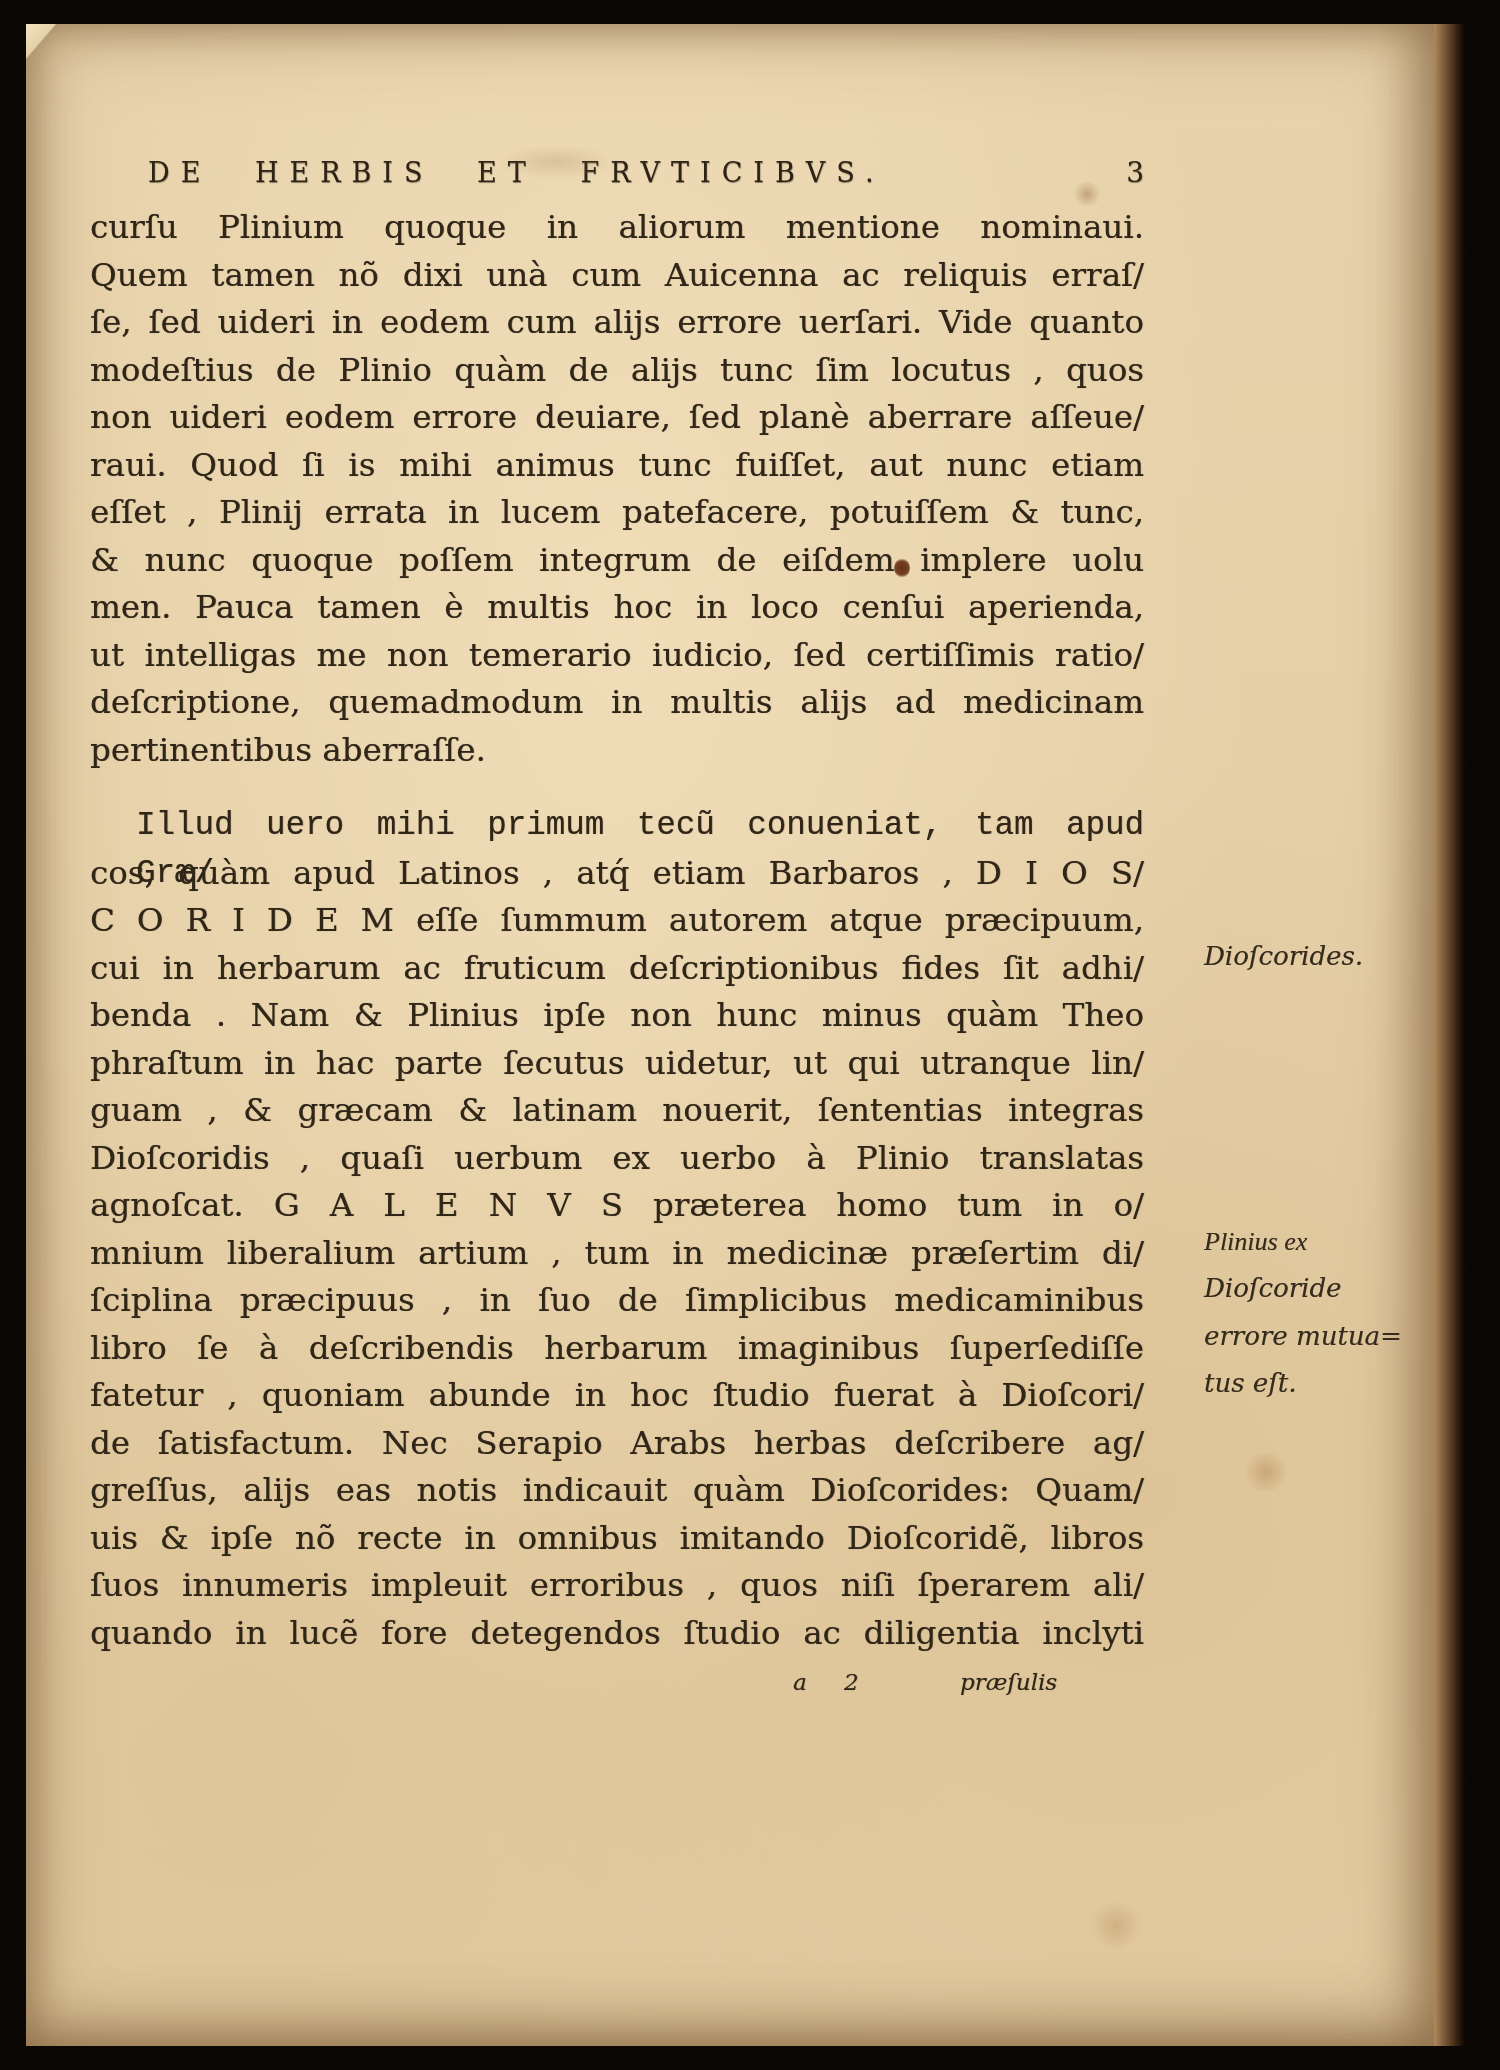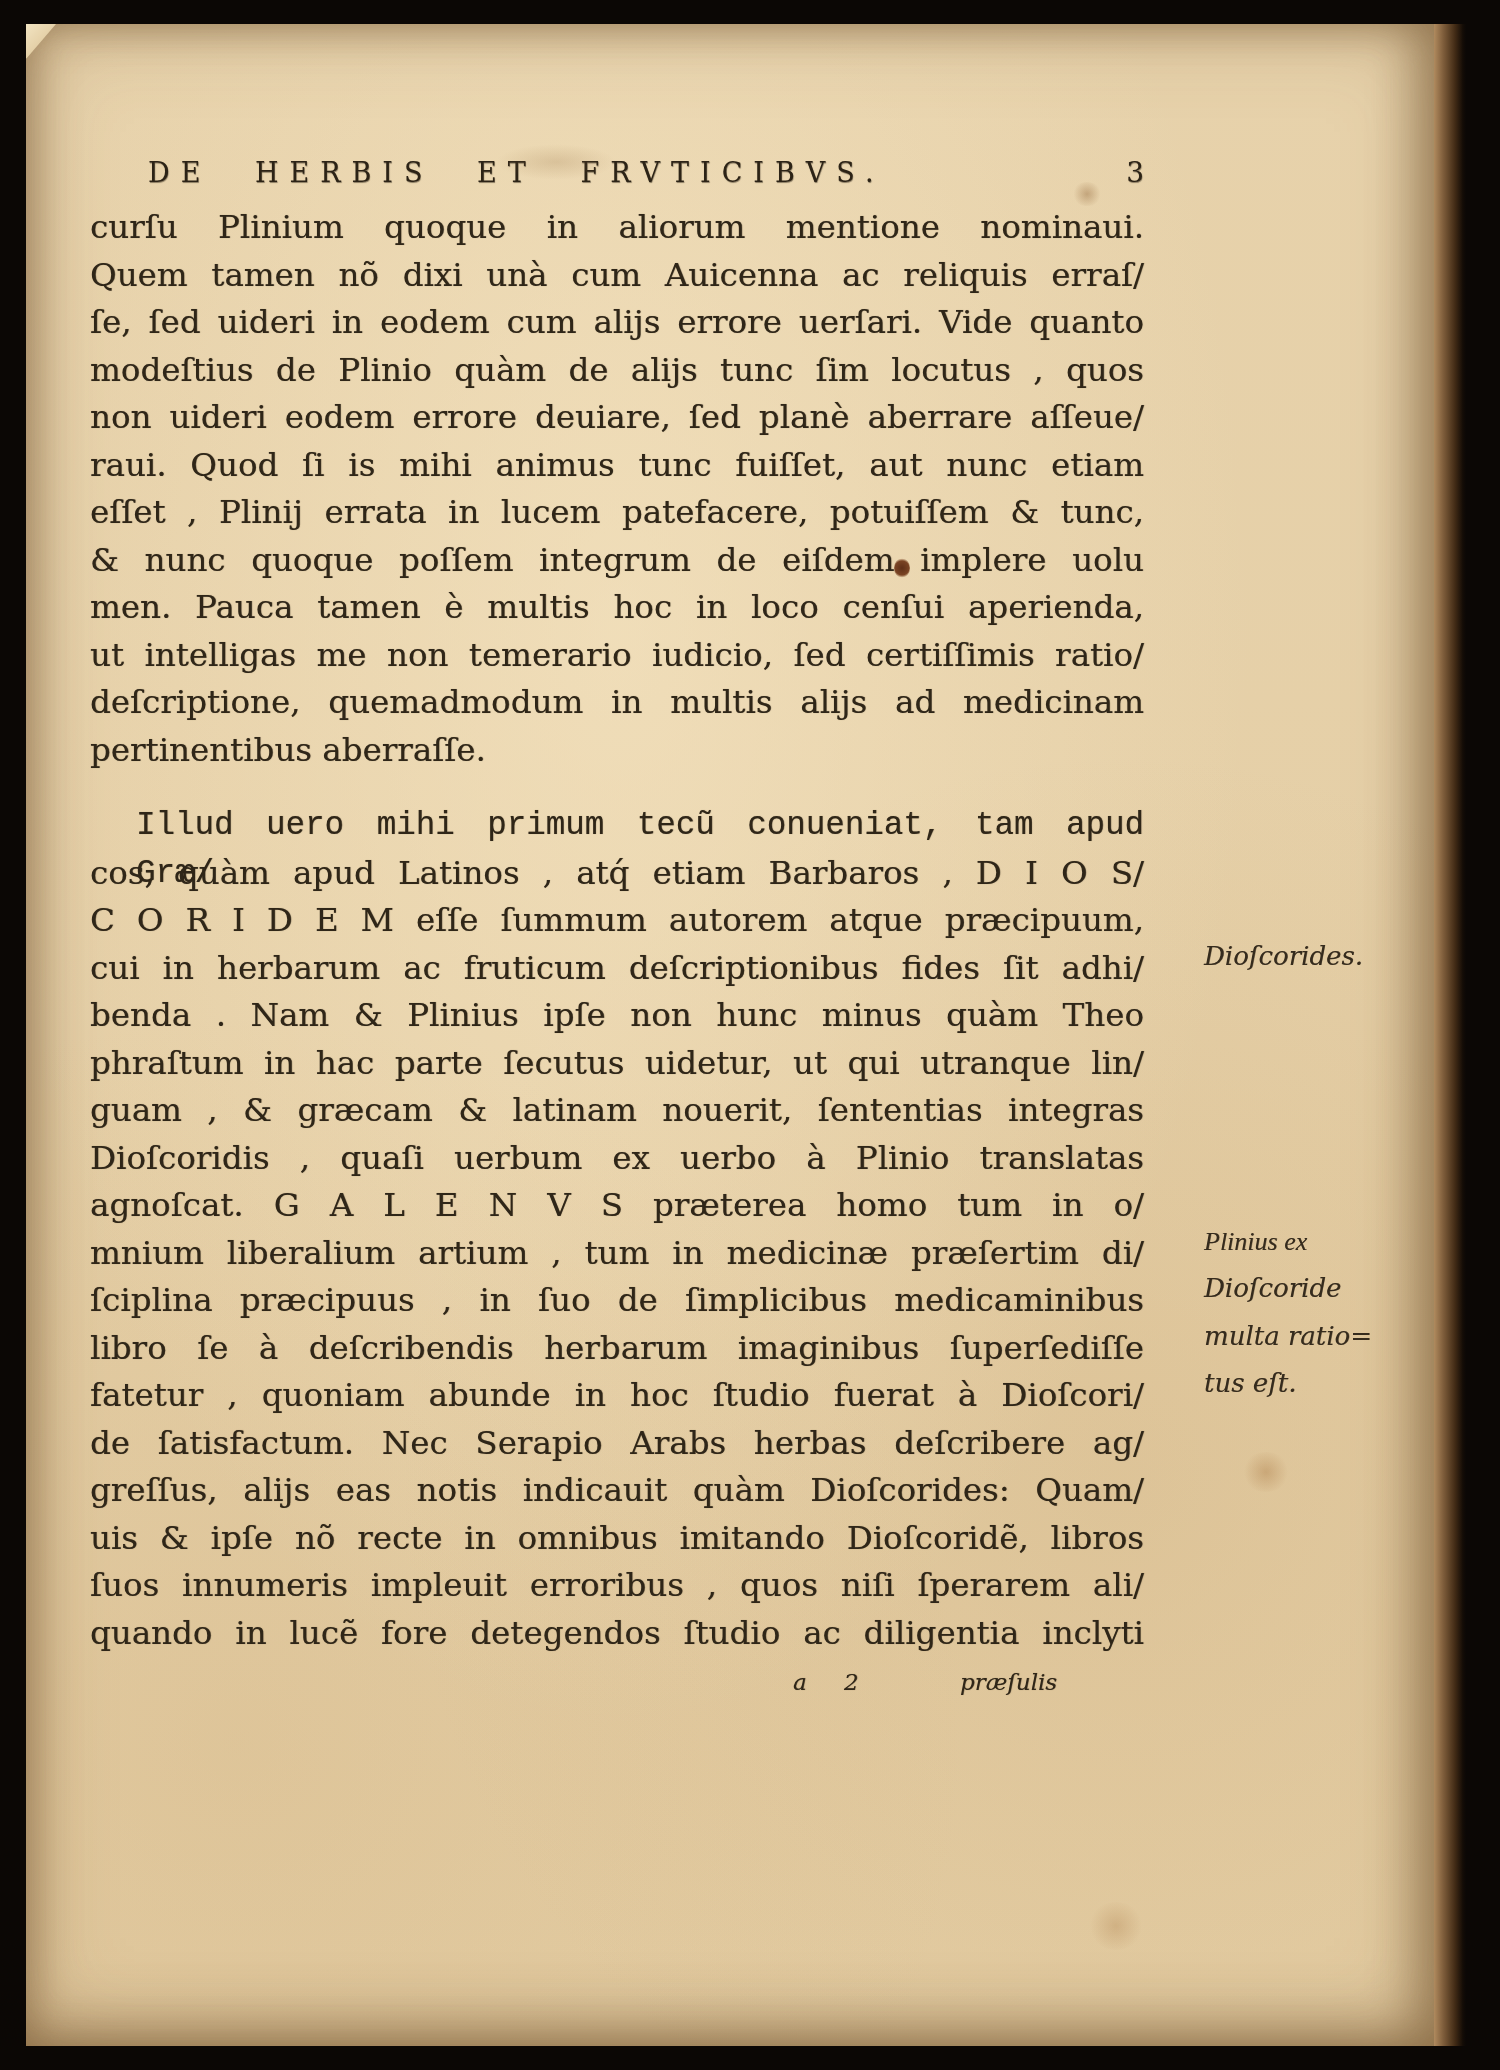--- a/index.html
+++ b/index.html
@@ -171,21 +171,21 @@
           <div class="line">de ſatisfactum.  Nec Serapio Arabs herbas deſcribere ag/</div>
           <div class="line">greſſus, alijs eas notis indicauit quàm Dioſcorides: Quam/</div>
           <div class="line">uis &amp; ipſe nõ recte in omnibus imitando Dioſcoridẽ, libros</div>
           <div class="line">ſuos innumeris impleuit erroribus ,  quos niſi ſperarem ali/</div>
           <div class="line">quando in lucẽ fore detegendos ſtudio ac diligentia inclyti</div>
         </div>
       <aside id="margin-notes" class="margin-notes">
           <div class="margin-note" style="top: 728.5px;">Dioſcorides.</div>
           <div class="margin-note" style="top: 1013.5px; font-family: Liberation Serif, serif;">Plinius ex</div>
           <div class="margin-note" style="top: 1061px;">Dioſcoride</div>
-          <div class="margin-note" style="top: 1108.5px;">multa ratio=</div>
+          <div class="margin-note" style="top: 1108.5px;">errore mutua=</div>
           <div class="margin-note" style="top: 1156px;">tus eſt.</div>
         </aside>
       <footer class="direction-line">
         <span class="signature">a 2</span>
         <span class="catchword">præſulis</span>
       </footer>
     </main>
 
     <div class="stain blot"></div>
     <div class="stain s2"></div>

